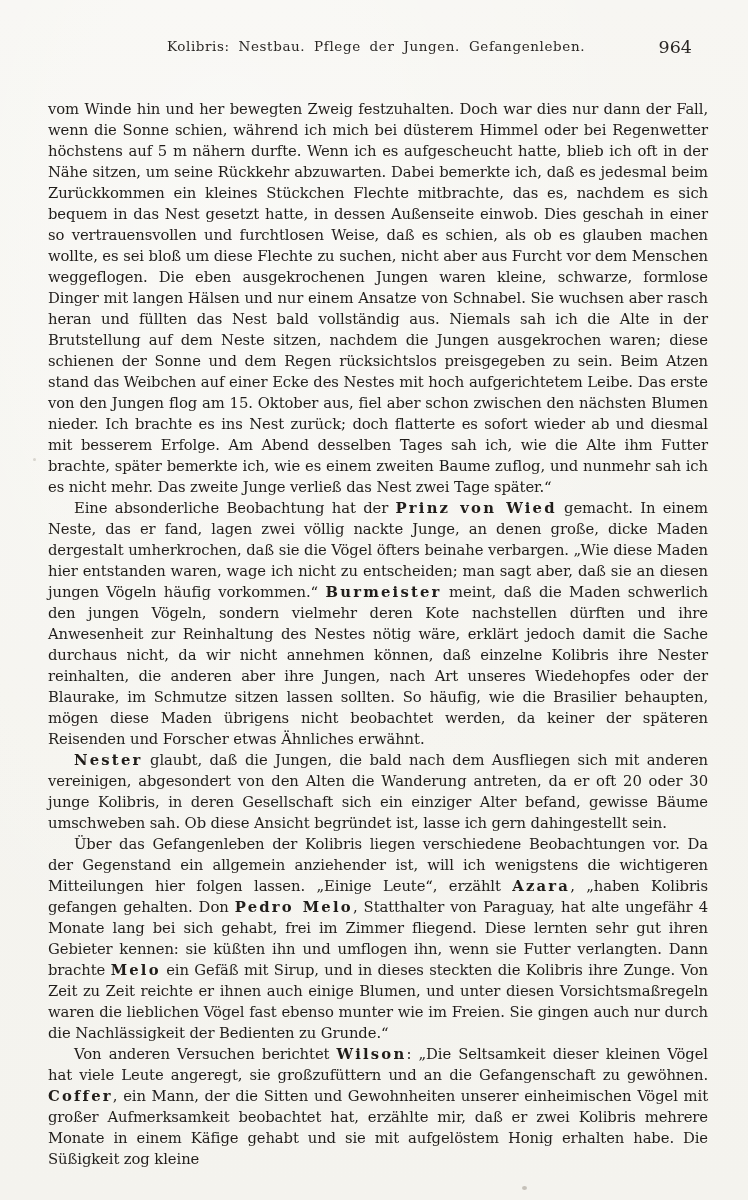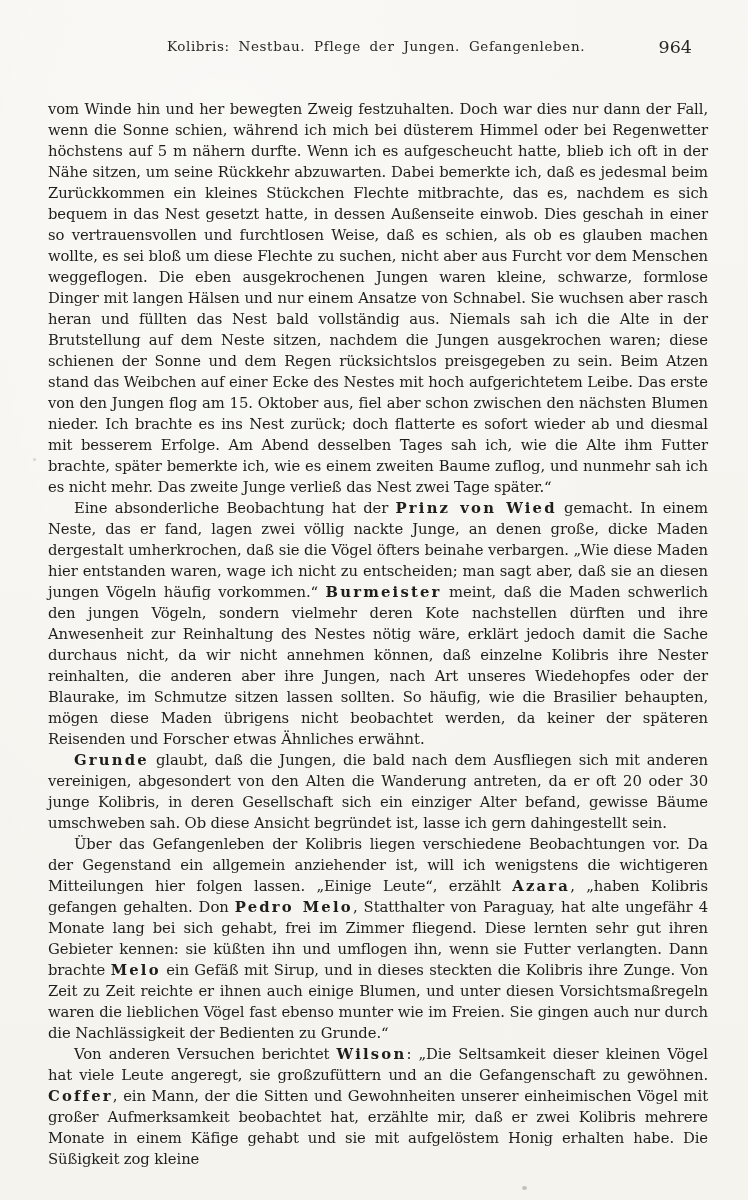--- a/index.html
+++ b/index.html
@@ -83,21 +83,21 @@
 
   <div class="page-header">
     <div class="running-title">Kolibris: Nestbau. Pflege der Jungen. Gefangenleben.</div>
     <div class="page-number">964</div>
   </div>
 
   <main class="body-text" id="body-text">
 
   <p class="no-indent"><span>vom Winde hin und her bewegten Zweig festzuhalten.  Doch war dies nur dann der Fall, wenn die Sonne schien, während ich mich bei düsterem Himmel oder bei Regenwetter höchstens auf 5 m nähern durfte.  Wenn ich es aufgescheucht hatte, blieb ich oft in der Nähe sitzen, um seine Rückkehr abzuwarten.  Dabei bemerkte ich, daß es jedesmal beim Zurückkommen ein kleines Stückchen Flechte mitbrachte, das es, nachdem es sich bequem in das Nest gesetzt hatte, in dessen Außenseite einwob.  Dies geschah in einer so vertrauensvollen und furchtlosen Weise, daß es schien, als ob es glauben machen wollte, es sei bloß um diese Flechte zu suchen, nicht aber aus Furcht vor dem Menschen weggeflogen.  Die eben ausgekrochenen Jungen waren kleine, schwarze, formlose Dinger mit langen Hälsen und nur einem Ansatze von Schnabel.  Sie wuchsen aber rasch heran und füllten das Nest bald vollständig aus.  Niemals sah ich die Alte in der Brutstellung auf dem Neste sitzen, nachdem die Jungen ausgekrochen waren; diese schienen der Sonne und dem Regen rücksichtslos preisgegeben zu sein.  Beim Atzen stand das Weibchen auf einer Ecke des Nestes mit hoch aufgerichtetem Leibe.  Das erste von den Jungen flog am 15. Oktober aus, fiel aber schon zwischen den nächsten Blumen nieder.  Ich brachte es ins Nest zurück; doch flatterte es sofort wieder ab und diesmal mit besserem Erfolge.  Am Abend desselben Tages sah ich, wie die Alte ihm Futter brachte, später bemerkte ich, wie es einem zweiten Baume zuflog, und nunmehr sah ich es nicht mehr.  Das zweite Junge verließ das Nest zwei Tage später.“</span></p>
       <p><span>Eine absonderliche Beobachtung hat der </span><span class="spaced">Prinz von Wied</span><span> gemacht.  In einem Neste, das er fand, lagen zwei völlig nackte Junge, an denen große, dicke Maden dergestalt umherkrochen, daß sie die Vögel öfters beinahe verbargen.  „Wie diese Maden hier entstanden waren, wage ich nicht zu entscheiden; man sagt aber, daß sie an diesen jungen Vögeln häufig vorkommen.“  </span><span class="spaced">Burmeister</span><span> meint, daß die Maden schwerlich den jungen Vögeln, sondern vielmehr deren Kote nachstellen dürften und ihre Anwesenheit zur Reinhaltung des Nestes nötig wäre, erklärt jedoch damit die Sache durchaus nicht, da wir nicht annehmen können, daß einzelne Kolibris ihre Nester reinhalten, die anderen aber ihre Jungen, nach Art unseres Wiedehopfes oder der Blaurake, im Schmutze sitzen lassen sollten.  So häufig, wie die Brasilier behaupten, mögen diese Maden übrigens nicht beobachtet werden, da keiner der späteren Reisenden und Forscher etwas Ähnliches erwähnt.</span></p>
-      <p><span class="spaced">Grunde</span><span> glaubt, daß die Jungen, die bald nach dem Ausfliegen sich mit anderen vereinigen, abgesondert von den Alten die Wanderung antreten, da er oft 20 oder 30 junge Kolibris, in deren Gesellschaft sich ein einziger Alter befand, gewisse Bäume umschweben sah.  Ob diese Ansicht begründet ist, lasse ich gern dahingestellt sein.</span></p>
+      <p><span class="spaced">Nester</span><span> glaubt, daß die Jungen, die bald nach dem Ausfliegen sich mit anderen vereinigen, abgesondert von den Alten die Wanderung antreten, da er oft 20 oder 30 junge Kolibris, in deren Gesellschaft sich ein einziger Alter befand, gewisse Bäume umschweben sah.  Ob diese Ansicht begründet ist, lasse ich gern dahingestellt sein.</span></p>
       <p><span>Über das Gefangenleben der Kolibris liegen verschiedene Beobachtungen vor.  Da der Gegenstand ein allgemein anziehender ist, will ich wenigstens die wichtigeren Mitteilungen hier folgen lassen.  „Einige Leute“, erzählt </span><span class="spaced">Azara</span><span>, „haben Kolibris gefangen gehalten. Don </span><span class="spaced">Pedro Melo</span><span>, Statthalter von Paraguay, hat alte ungefähr 4 Monate lang bei sich gehabt, frei im Zimmer fliegend.  Diese lernten sehr gut ihren Gebieter kennen: sie küßten ihn und umflogen ihn, wenn sie Futter verlangten.  Dann brachte </span><span class="spaced">Melo</span><span> ein Gefäß mit Sirup, und in dieses steckten die Kolibris ihre Zunge.  Von Zeit zu Zeit reichte er ihnen auch einige Blumen, und unter diesen Vorsichtsmaßregeln waren die lieblichen Vögel fast ebenso munter wie im Freien.  Sie gingen auch nur durch die Nachlässigkeit der Bedienten zu Grunde.“</span></p>
       <p><span>Von anderen Versuchen berichtet </span><span class="spaced">Wilson</span><span>: „Die Seltsamkeit dieser kleinen Vögel hat viele Leute angeregt, sie großzufüttern und an die Gefangenschaft zu gewöhnen.  </span><span class="spaced">Coffer</span><span>, ein Mann, der die Sitten und Gewohnheiten unserer einheimischen Vögel mit großer Aufmerksamkeit beobachtet hat, erzählte mir, daß er zwei Kolibris mehrere Monate in einem Käfige gehabt und sie mit aufgelöstem Honig erhalten habe.  Die Süßigkeit zog kleine</span></p>
     </main>
 
   <div class="paper-speck speck-1"></div>
   <div class="paper-speck speck-2"></div>
   <div class="paper-speck speck-3"></div>
 
 </div>
 

